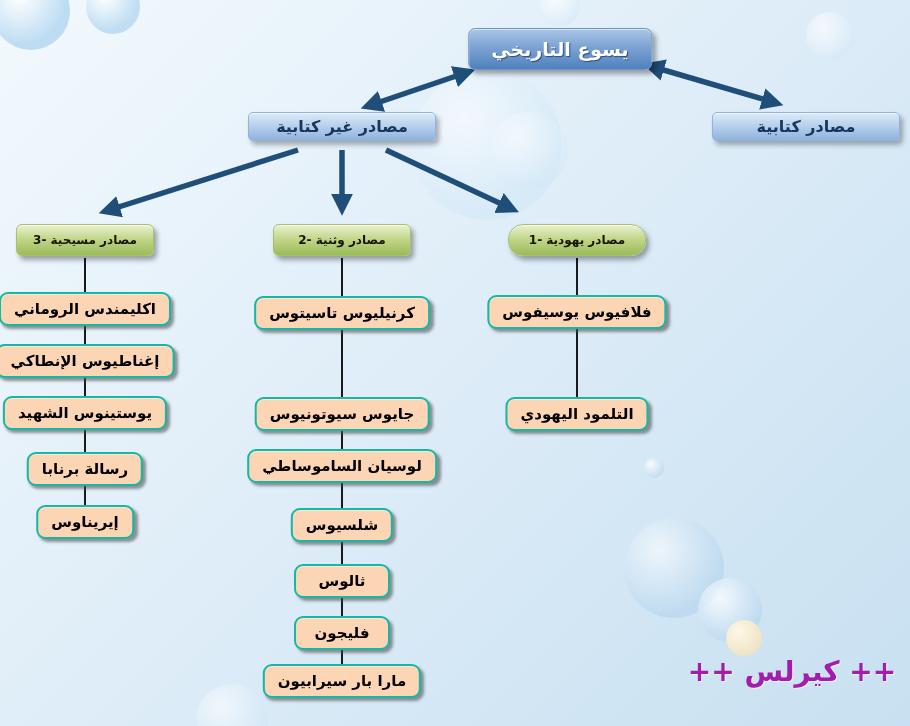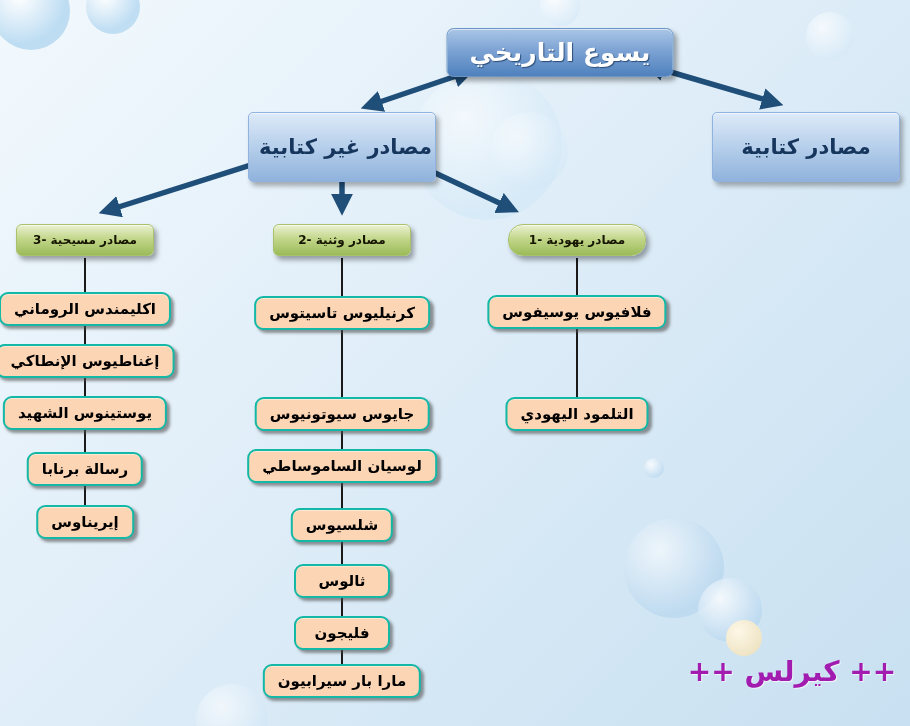--- a/index.html
+++ b/index.html
@@ -10,28 +10,28 @@
   }
   .bubble { position: absolute; border-radius: 50%; z-index: 0; }
   .overlay { position: absolute; left: 0; top: 0; z-index: 1; pointer-events: none; }
   .node {
     position: absolute; transform: translateX(-50%);
     z-index: 2; text-align: center; font-weight: bold; white-space: nowrap;
     box-sizing: border-box;
   }
   .root-box {
     background: linear-gradient(180deg, #aac6e6 0%, #7da3d4 45%, #4f81bd 100%);
-    color: #ffffff; font-size: 25px; padding: 9px 22px;
+    color: #ffffff; font-size: 19px; padding: 9px 22px;
     border: 1px solid #6d96c6; border-radius: 7px;
     text-shadow: 1px 1px 1px #2c4d77;
     box-shadow: inset 0 1px 0 rgba(255,255,255,.55), 3px 4px 5px rgba(0,0,0,.35);
   }
   .l2-box {
     background: linear-gradient(180deg, #ddeaf8 0%, #b6cfeb 50%, #8fb2dc 100%);
-    color: #17365d; font-size: 21px; width: 188px; padding: 22px 10px;
+    color: #17365d; font-size: 16px; width: 188px; padding: 4px 10px;
     border: 1px solid #8fb3de; border-radius: 5px;
     box-shadow: inset 0 1px 0 rgba(255,255,255,.6), 3px 4px 5px rgba(0,0,0,.3);
   }
   .cat-box {
     background: linear-gradient(180deg, #eaf1d2 0%, #c3d78b 45%, #9bbb59 100%);
     color: #151500; font-size: 12px; min-width: 138px; padding: 8px 0;
     border: 1px solid #a9c16b; border-radius: 6px;
     box-shadow: inset 0 1px 0 rgba(255,255,255,.6), 3px 4px 5px rgba(0,0,0,.35);
   }
   .leaf-box {

